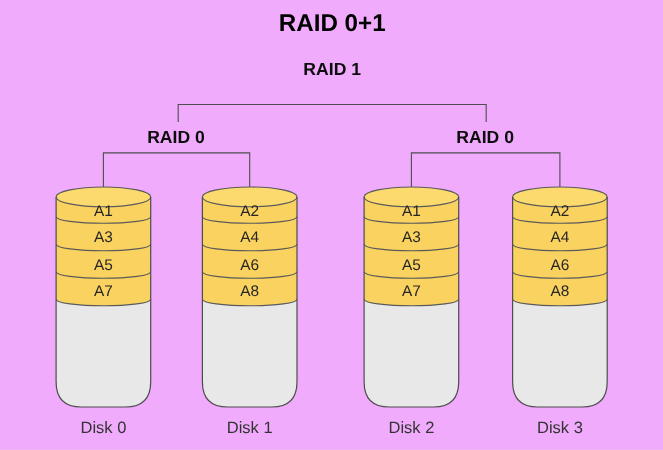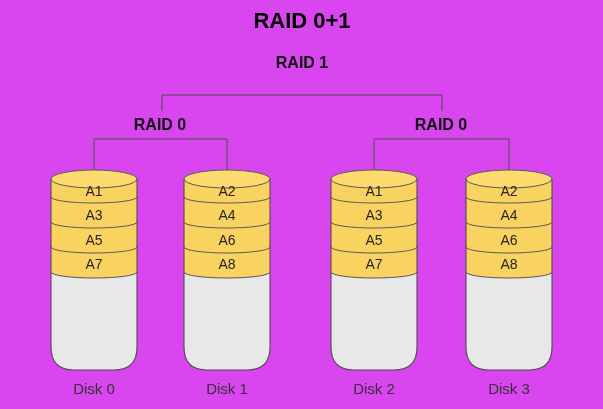--- a/index.html
+++ b/index.html
@@ -1,17 +1,17 @@
 <!DOCTYPE html>
 <html><head>
 <meta charset="utf-8">
 <style>
   html, body { margin: 0; padding: 0; background: #ffffff; }
   .canvas {
-    width: 603px; height: 409px; background: #d946ef;
+    width: 603px; height: 409px; background: #f0abfc;
     position: relative; overflow: hidden;
     font-family: "Liberation Sans", sans-serif;
   }
   svg { display: block; }
   text { fill: #1a1a1a; font-family: "Liberation Sans", sans-serif; }
   .title      { font-size: 22px; font-weight: bold; text-anchor: middle; fill: #000000; }
   .raid-label { font-size: 16px; font-weight: bold; text-anchor: middle; fill: #0d0d0d; }
   .seg        { font-size: 14px; text-anchor: middle; dominant-baseline: central; fill: #262626; }
   .diskname   { font-size: 15px; text-anchor: middle; fill: #333333; }
   .connector  { fill: none; stroke: #4d4d4d; stroke-width: 1; }

